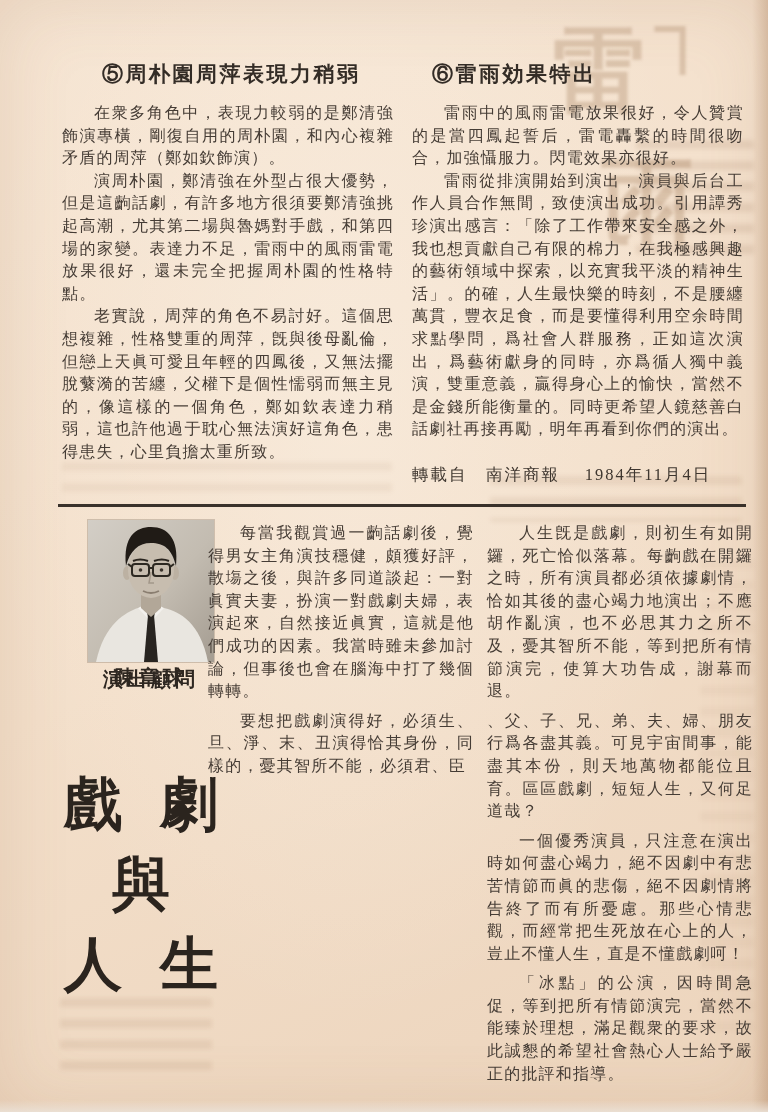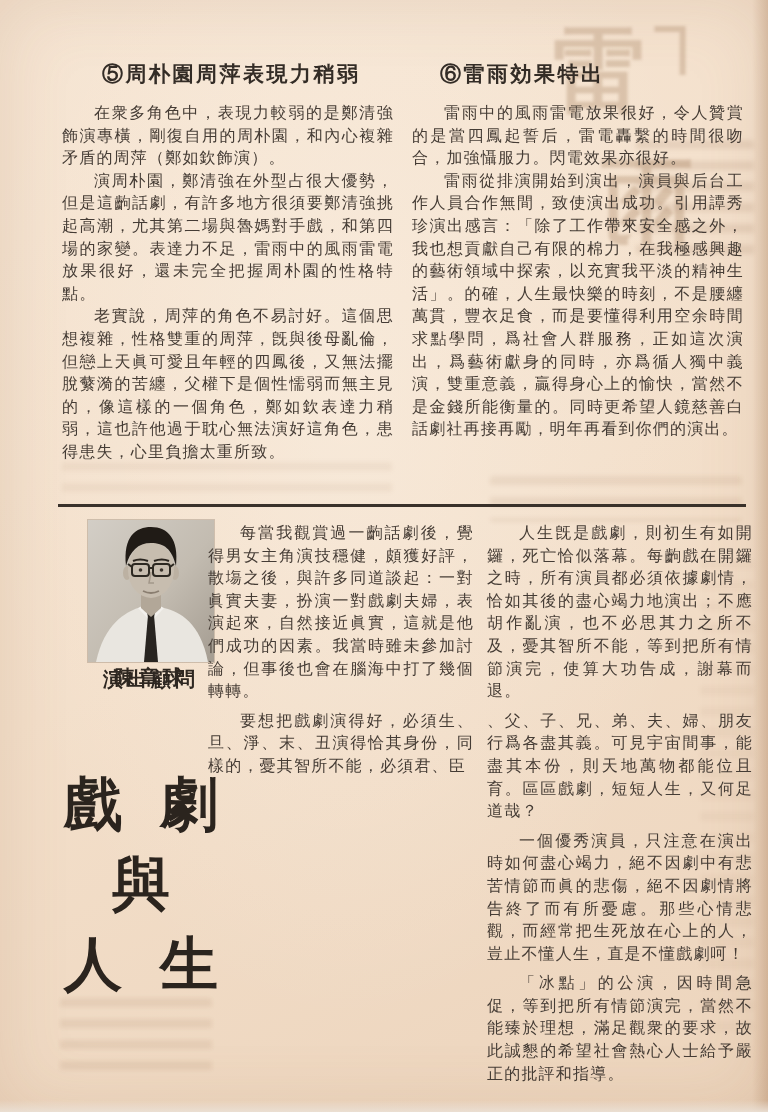--- a/index.html
+++ b/index.html
@@ -39,21 +39,21 @@
   }
 
   
   .col { position:absolute; text-align:justify; }
   .col-top-left  { left:62px;  top:60px; width:332px; }
   .col-top-right { left:412px; top:60px; width:332px; }
   h2.sec {
     font-size:21px; font-weight:bold; color:#332c26;
     letter-spacing:2.5px; margin:0 0 14px 40px; white-space:nowrap;
   }
-  .col-top-right h2.sec { margin-left:28px; }
+  .col-top-right h2.sec { margin-left:20px; }
   p.body {
     font-size:16px; line-height:22.6px; letter-spacing:1.2px;
     color:#453c35; text-indent:2em;
   }
   p.body.noindent { text-indent:0; }
 
   .attribution {
     position:absolute; left:412px; top:464px; width:336px;
     font-size:16.5px; letter-spacing:2px; color:#3e362f; white-space:nowrap;
   }
@@ -99,20 +99,21 @@
     <p class="body">演周朴園，鄭清強在外型占很大優勢，但是這齣話劇，有許多地方很須要鄭清強挑起高潮，尤其第二場與魯媽對手戲，和第四場的家變。表達力不足，雷雨中的風雨雷電放果很好，還未完全把握周朴園的性格特點。</p>
     <p class="body">老實說，周萍的角色不易討好。這個思想複雜，性格雙重的周萍，旣與後母亂倫，但戀上天眞可愛且年輕的四鳳後，又無法擺脫蘩漪的苦纏，父權下是個性懦弱而無主見的，像這樣的一個角色，鄭如欽表達力稍弱，這也許他過于耽心無法演好這角色，患得患失，心里負擔太重所致。</p>
   </section>
 
   <section class="col col-top-right">
     <h2 class="sec">⑥雷雨効果特出</h2>
     <p class="body">雷雨中的風雨雷電放果很好，令人贊賞的是當四鳳起誓后，雷電轟繫的時間很吻合，加強懾服力。閃電效果亦很好。</p>
     <p class="body">雷雨從排演開始到演出，演員與后台工作人員合作無間，致使演出成功。引用譚秀珍演出感言：「除了工作帶來安全感之外，我也想貢獻自己有限的棉力，在我極感興趣的藝術領域中探索，以充實我平淡的精神生活」。的確，人生最快樂的時刻，不是腰纏萬貫，豐衣足食，而是要懂得利用空余時間求點學問，爲社會人群服務，正如這次演出，爲藝術獻身的同時，亦爲循人獨中義演，雙重意義，贏得身心上的愉快，當然不是金錢所能衡量的。同時更希望人鏡慈善白話劇社再接再勵，明年再看到你們的演出。</p>
   </section>
 
+  <div class="attribution">轉載自　南洋商報　 1984年11月4日</div>
 
   <hr class="rule">
 
   <div class="photo-frame">
     <svg viewBox="0 0 126 142" xmlns="http://www.w3.org/2000/svg">
       <defs>
         <linearGradient id="pbg" x1="0" y1="0" x2="1" y2="1">
           <stop offset="0" stop-color="#d3cec6"></stop>
           <stop offset="0.55" stop-color="#c3bcb1"></stop>
           <stop offset="1" stop-color="#a49c91"></stop>

